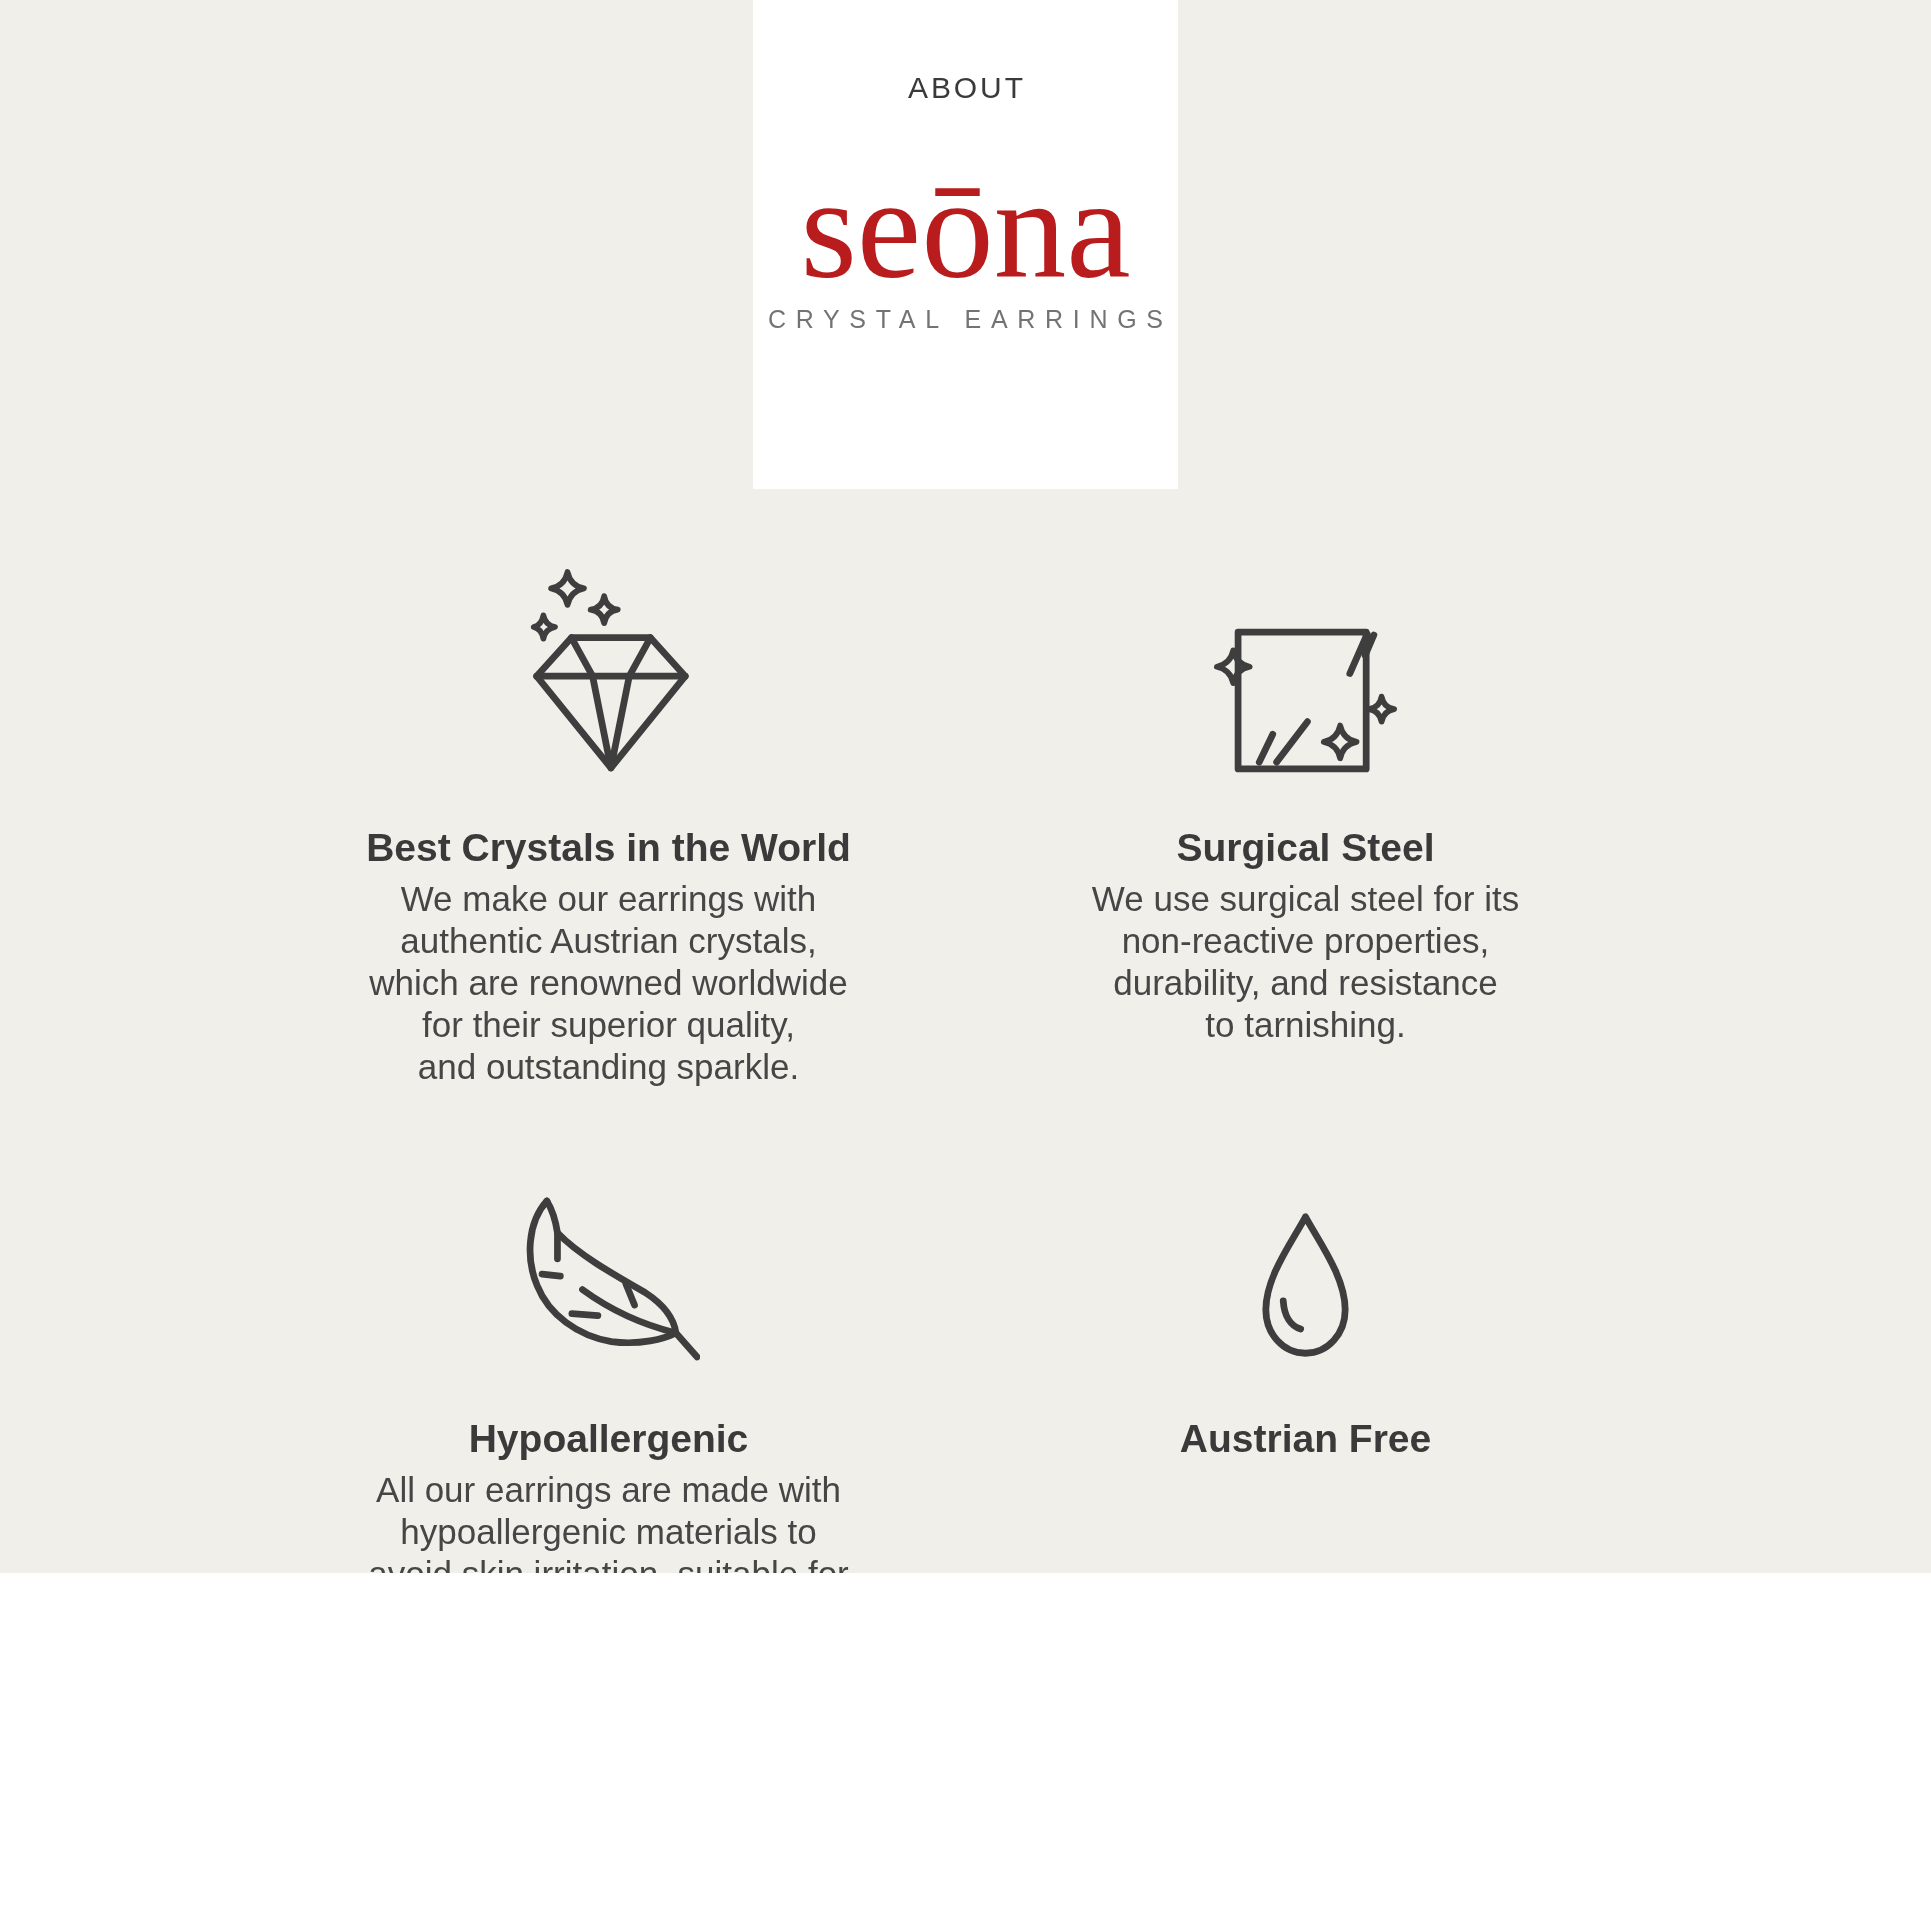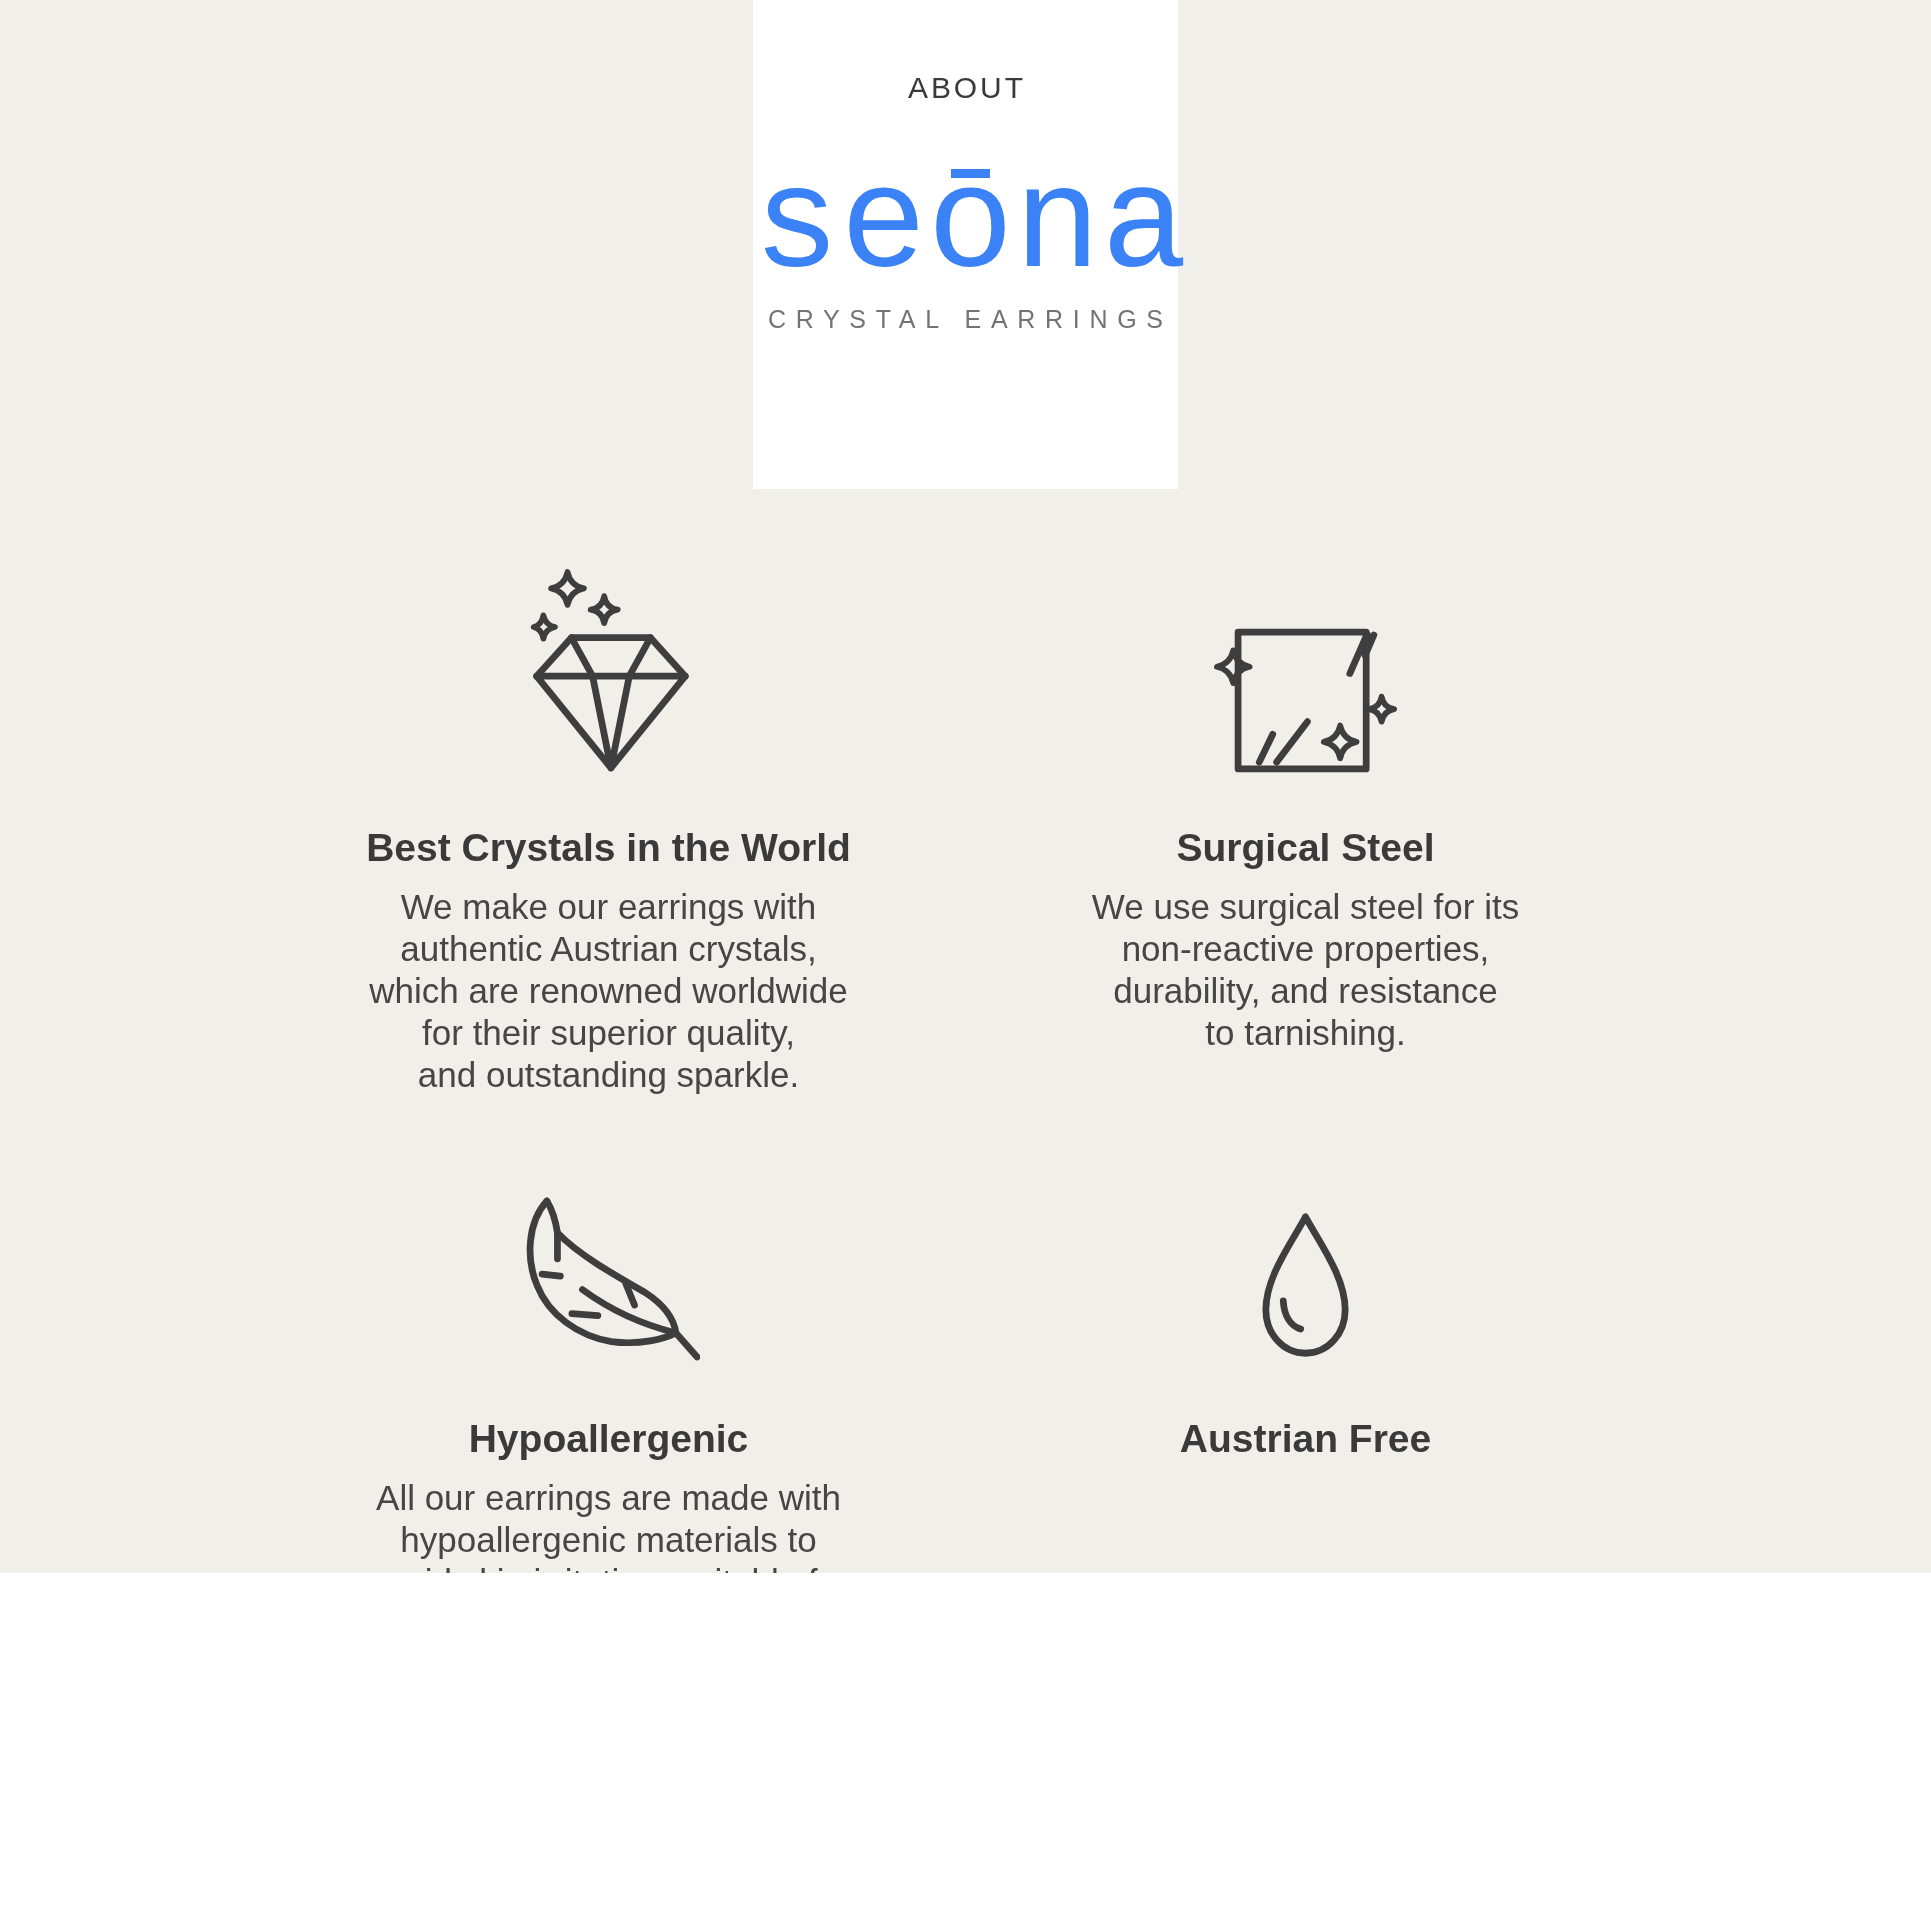--- a/index.html
+++ b/index.html
@@ -25,42 +25,42 @@
     text-align:center;
     box-sizing:border-box;
     padding-top:71px;
   }
   .kicker{
     font-size:30px;letter-spacing:2.9px;padding-left:2.9px;
     font-weight:500;color:var(--heading);
   }
   .brand{
     margin-top:60px;
-    font-family:Liberation Mono, monospace;
+    font-family:Liberation Serif, serif;
     font-weight:400;
     font-size:145px;line-height:126px;
     letter-spacing:0px;
-    color:#3b82f6;
+    color:#b91c1c;
   }
   .tagline{
     margin-top:13.5px;
     font-size:25px;letter-spacing:9.7px;padding-left:9.7px;
     color:#737373;
   }
   
   .feature{
     position:absolute;width:695px;text-align:center;
   }
   .feature .icon-box{
     display:flex;align-items:flex-end;justify-content:center;
   }
   .row1 .icon-box{height:232px;}
   .row2 .icon-box{height:169px;}
   .feature h3{
-    margin:16px;
+    margin:8px;
     font-size:39px;line-height:44px;font-weight:700;
     color:var(--heading);
   }
   .row1 h3{margin-top:53px;}
   .row2 h3{margin-top:56px;}
   .feature p{
     margin:5.8px 0 0 0;
     font-size:35px;line-height:42px;font-weight:400;
     color:var(--body);
     white-space:pre-line;

